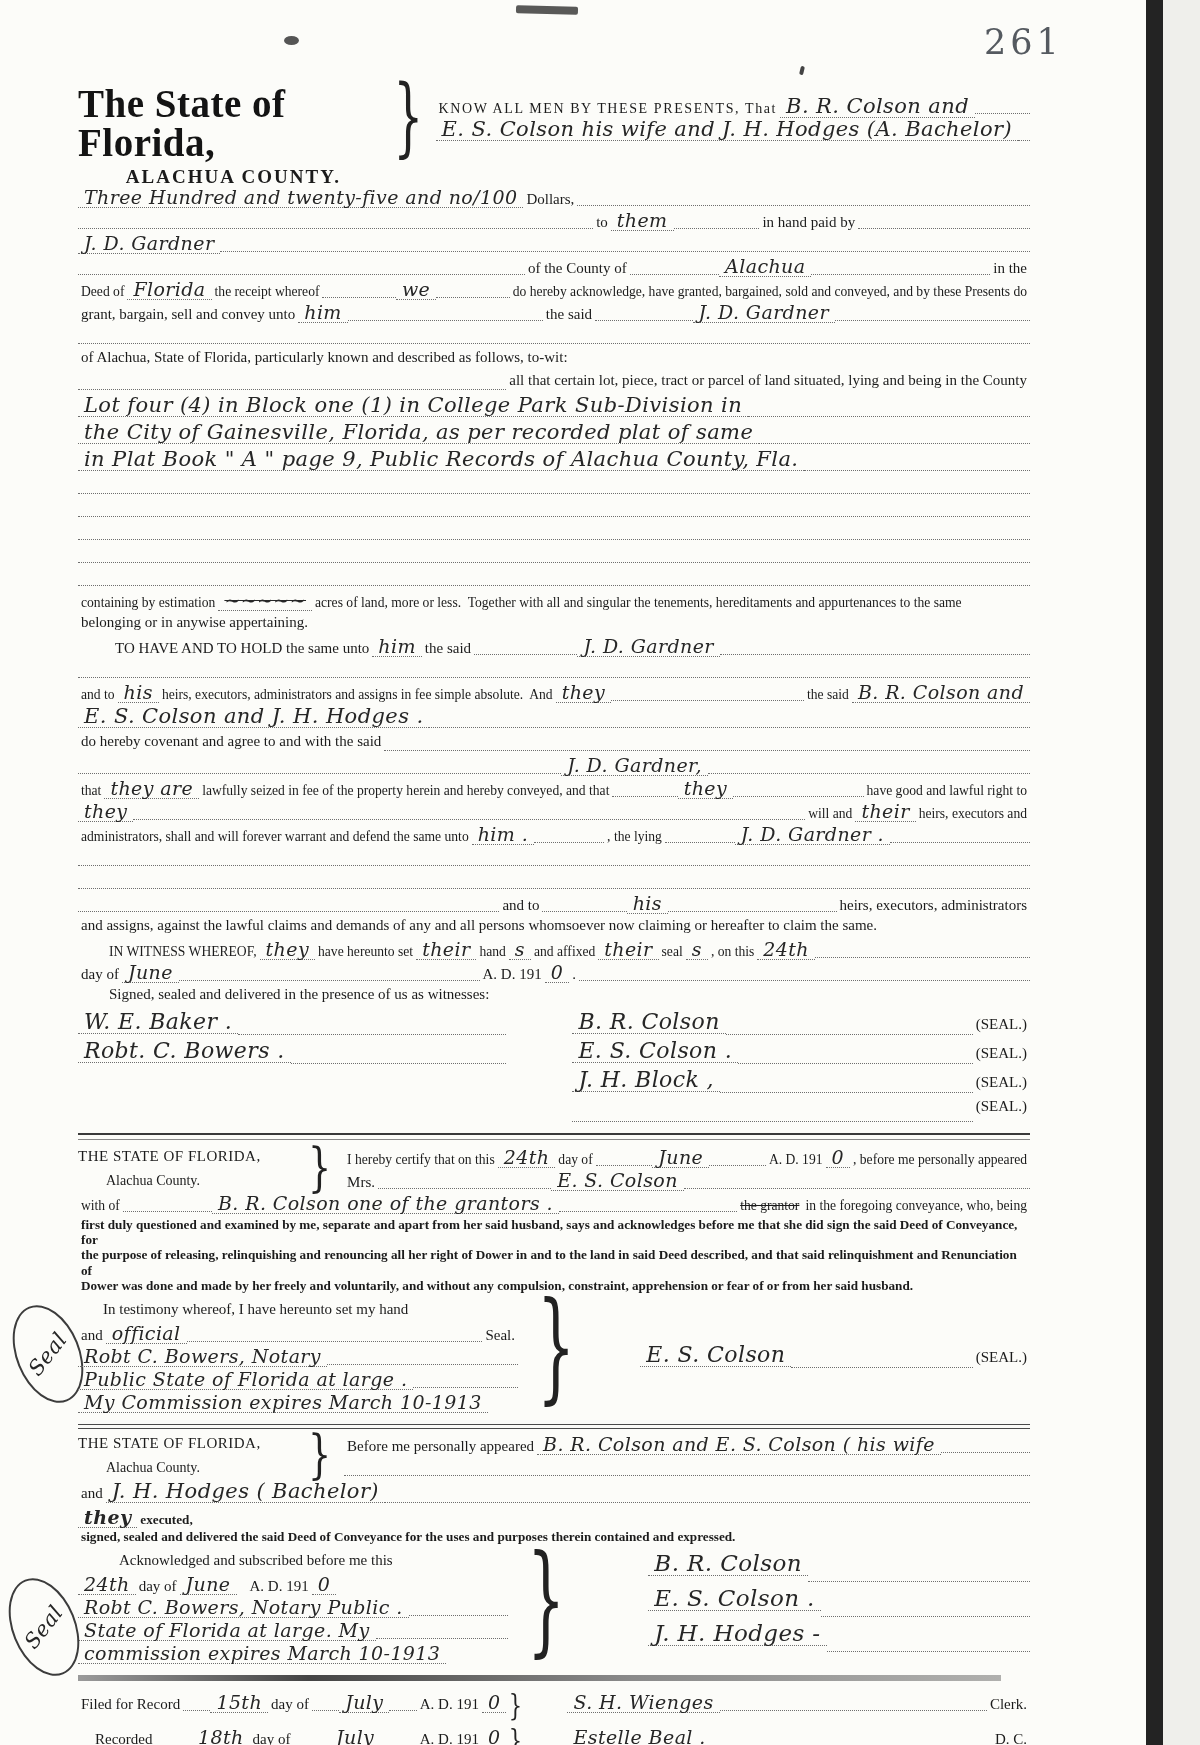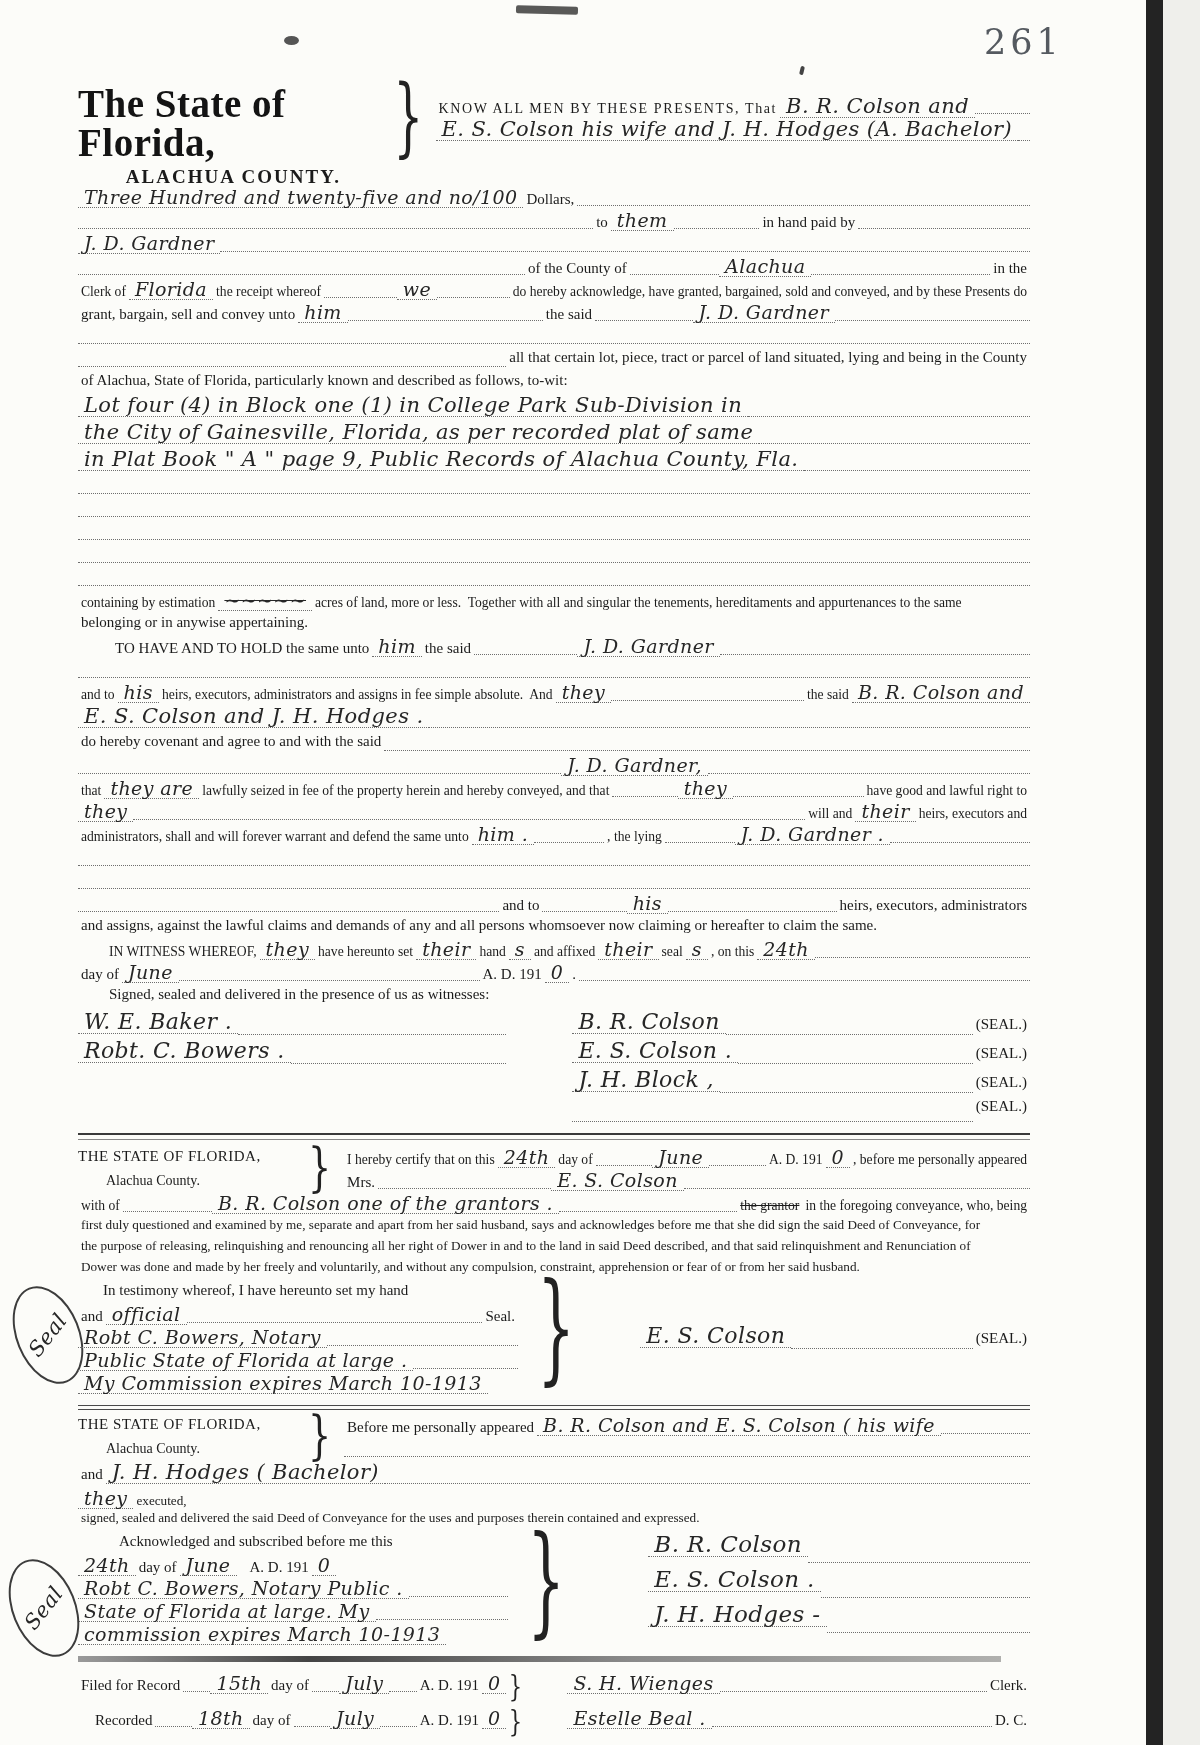--- a/index.html
+++ b/index.html
@@ -4,21 +4,21 @@
 <style>
   html,body { margin:0; padding:0; background:#d8d8d3; }
   .page { position:relative; width:1200px; height:1745px; margin:0 auto; background:#fcfcf9; overflow:hidden;
           font-family:"Liberation Serif", serif; color:#1b1b1b; }
   .content { position:absolute; left:78px; top:0; width:952px; }
 
   
   .fline { display:flex; align-items:baseline; min-height:23px; }
   .pt { font-size:15px; color:#1b1b1b; padding:0 3px; white-space:pre; line-height:1.15; }
   .sm .pt { font-size:13.6px; }
-  .para { min-height:21px; }
+  .para { min-height:21px;font-weight:bold; }
   .para .pt { font-size:13.2px; white-space:normal; }
   .sc { letter-spacing:1.6px; font-size:14px; }
   .hw { font-family:"DejaVu Serif", serif; font-style:italic; font-size:19px; color:#262626;
         padding:0 6px; white-space:pre; letter-spacing:.4px; line-height:1; }
   .hw.big, .hwline .hw { font-size:21px; }
   .hwline { min-height:27px; }
   .ul { border-bottom:1px dotted #6e6e6e; }
   .fill { flex:1 1 auto; border-bottom:1px dotted #6e6e6e; align-self:flex-end; margin-bottom:5px; min-width:12px; height:0; }
   .spacer { display:inline-block; height:1px; }
   .strike { text-decoration:line-through; }
@@ -135,46 +135,46 @@
         </div>
         <div class="fline ">
           <span class="fill" style="flex-grow: 5;"></span>
           <span class="pt">of the County of</span>
           <span class="fill" style="flex-grow: 1;"></span>
           <span class="hw ul">Alachua</span>
           <span class="fill" style="flex-grow: 2;"></span>
           <span class="pt">in the</span>
         </div>
         <div class="fline sm">
-          <span class="pt">Clerk of</span>
+          <span class="pt">Deed of</span>
           <span class="hw ul">Florida</span>
           <span class="pt">the receipt whereof</span>
           <span class="fill" style="flex-grow: 1;"></span>
           <span class="hw ul">we</span>
           <span class="fill" style="flex-grow: 1;"></span>
           <span class="pt">do hereby acknowledge, have granted, bargained, sold and conveyed, and by these Presents do</span>
         </div>
         <div class="fline ">
           <span class="pt">grant, bargain, sell and convey unto</span>
           <span class="hw ul">him</span>
           <span class="fill" style="flex-grow: 2;"></span>
           <span class="pt">the said</span>
           <span class="fill" style="flex-grow: 1;"></span>
           <span class="hw ul">J. D. Gardner</span>
           <span class="fill" style="flex-grow: 2;"></span>
         </div>
         <div class="fline ">
           <span class="fill" style="flex-grow: 1;"></span>
         </div>
         <div class="fline ">
+          <span class="pt">of Alachua, State of Florida, particularly known and described as follows, to-wit:</span>
+        </div>
+        <div class="fline ">
           <span class="fill" style="flex-grow: 4;"></span>
           <span class="pt">all that certain lot, piece, tract or parcel of land situated, lying and being in the County</span>
-        </div>
-        <div class="fline ">
-          <span class="pt">of Alachua, State of Florida, particularly known and described as follows, to-wit:</span>
         </div>
         <div class="fline hwline">
           <span class="hw ul">Lot four (4) in Block one (1) in College Park Sub-Division in</span>
           <span class="fill" style="flex-grow: 1;"></span>
         </div>
         <div class="fline hwline">
           <span class="hw ul">the City of Gainesville, Florida, as per recorded plat of same</span>
           <span class="fill" style="flex-grow: 1;"></span>
         </div>
         <div class="fline hwline">

